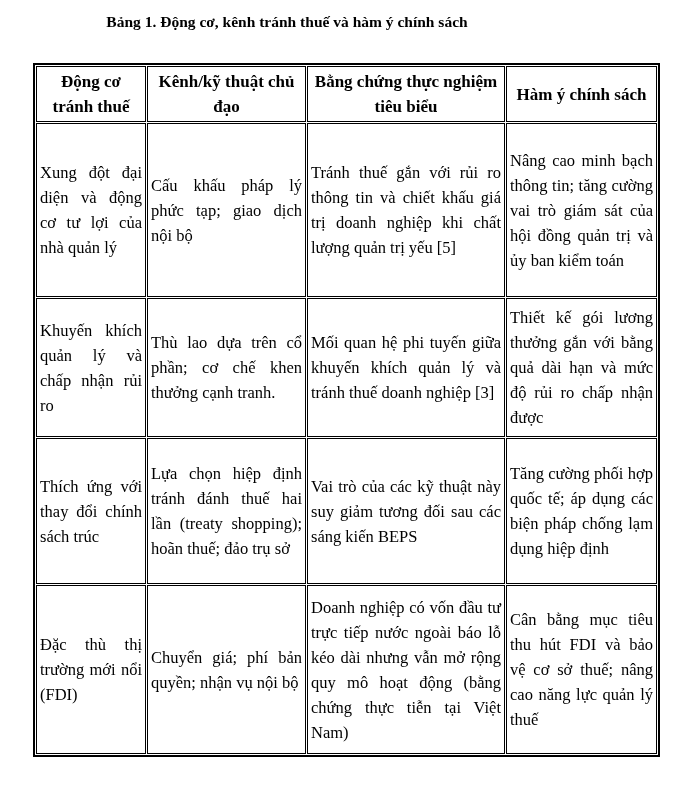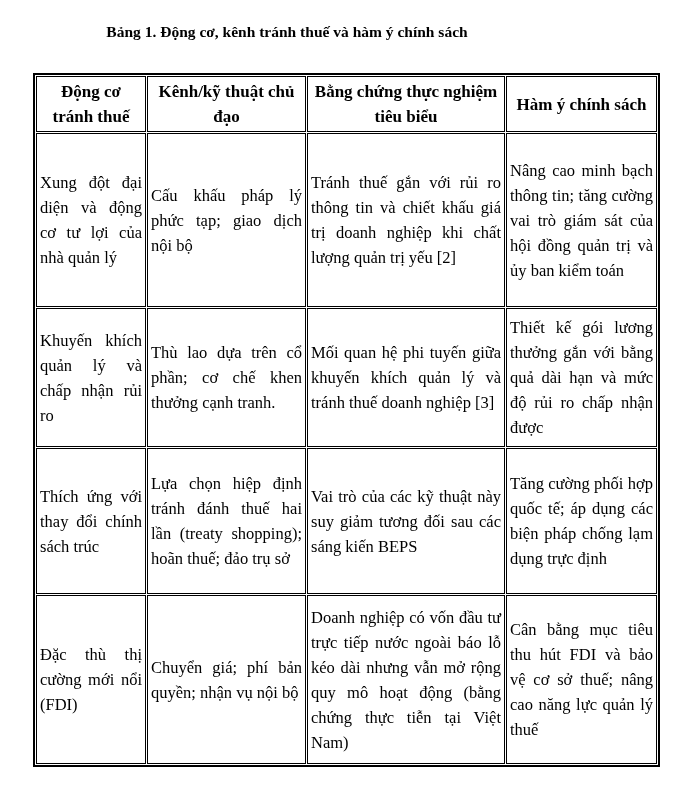--- a/index.html
+++ b/index.html
@@ -16,21 +16,21 @@
   }
   .page {
     position: relative;
     width: 690px;
     height: 798px;
     background: #ffffff;
   }
   .caption {
     width: 574px;
     margin: 0;
-    padding-top: 20px;
+    padding-top: 10px;
     text-align: center;
     font-size: 15.5px;
     font-weight: bold;
     line-height: 24px;
   }
   table.policy-table {
     margin: 29px 0 0 33px;
     width: 627px;
     table-layout: fixed;
     border-collapse: separate;
@@ -85,40 +85,40 @@
       <tr class="row-header">
         <th>Động cơ tránh thuế</th>
         <th>Kênh/kỹ thuật chủ đạo</th>
         <th>Bằng chứng thực nghiệm tiêu biểu</th>
         <th>Hàm ý chính sách</th>
       </tr>
 
       <tr class="row-1">
         <td>Xung đột đại diện và động cơ tư lợi của nhà quản lý</td>
         <td>Cấu khấu pháp lý phức tạp; giao dịch nội bộ</td>
-        <td>Tránh thuế gắn với rủi ro thông tin và chiết khấu giá trị doanh nghiệp khi chất lượng quản trị yếu [2]</td>
+        <td>Tránh thuế gắn với rủi ro thông tin và chiết khấu giá trị doanh nghiệp khi chất lượng quản trị yếu [5]</td>
         <td>Nâng cao minh bạch thông tin; tăng cường vai trò giám sát của hội đồng quản trị và ủy ban kiểm toán</td>
       </tr>
 
       <tr class="row-2">
         <td>Khuyến khích quản lý và chấp nhận rủi ro</td>
         <td>Thù lao dựa trên cổ phần; cơ chế khen thưởng cạnh tranh.</td>
         <td>Mối quan hệ phi tuyến giữa khuyến khích quản lý và tránh thuế doanh nghiệp [3]</td>
         <td>Thiết kế gói lương thưởng gắn với bằng quả dài hạn và mức độ rủi ro chấp nhận được</td>
       </tr>
 
       <tr class="row-3">
         <td>Thích ứng với thay đổi chính sách trúc</td>
         <td>Lựa chọn hiệp định tránh đánh thuế hai lần (treaty shopping); hoãn thuế; đảo trụ sở</td>
         <td>Vai trò của các kỹ thuật này suy giảm tương đối sau các sáng kiến BEPS</td>
-        <td>Tăng cường phối hợp quốc tế; áp dụng các biện pháp chống lạm dụng trực định</td>
+        <td>Tăng cường phối hợp quốc tế; áp dụng các biện pháp chống lạm dụng hiệp định</td>
       </tr>
 
       <tr class="row-4">
-        <td>Đặc thù thị cường mới nổi (FDI)</td>
+        <td>Đặc thù thị trường mới nổi (FDI)</td>
         <td>Chuyển giá; phí bản quyền; nhận vụ nội bộ</td>
         <td>Doanh nghiệp có vốn đầu tư trực tiếp nước ngoài báo lỗ kéo dài nhưng vẫn mở rộng quy mô hoạt động (bằng chứng thực tiễn tại Việt Nam)</td>
         <td>Cân bằng mục tiêu thu hút FDI và bảo vệ cơ sở thuế; nâng cao năng lực quản lý thuế</td>
       </tr>
     </tbody>
   </table>
 
 </div>
 
 </body></html>

